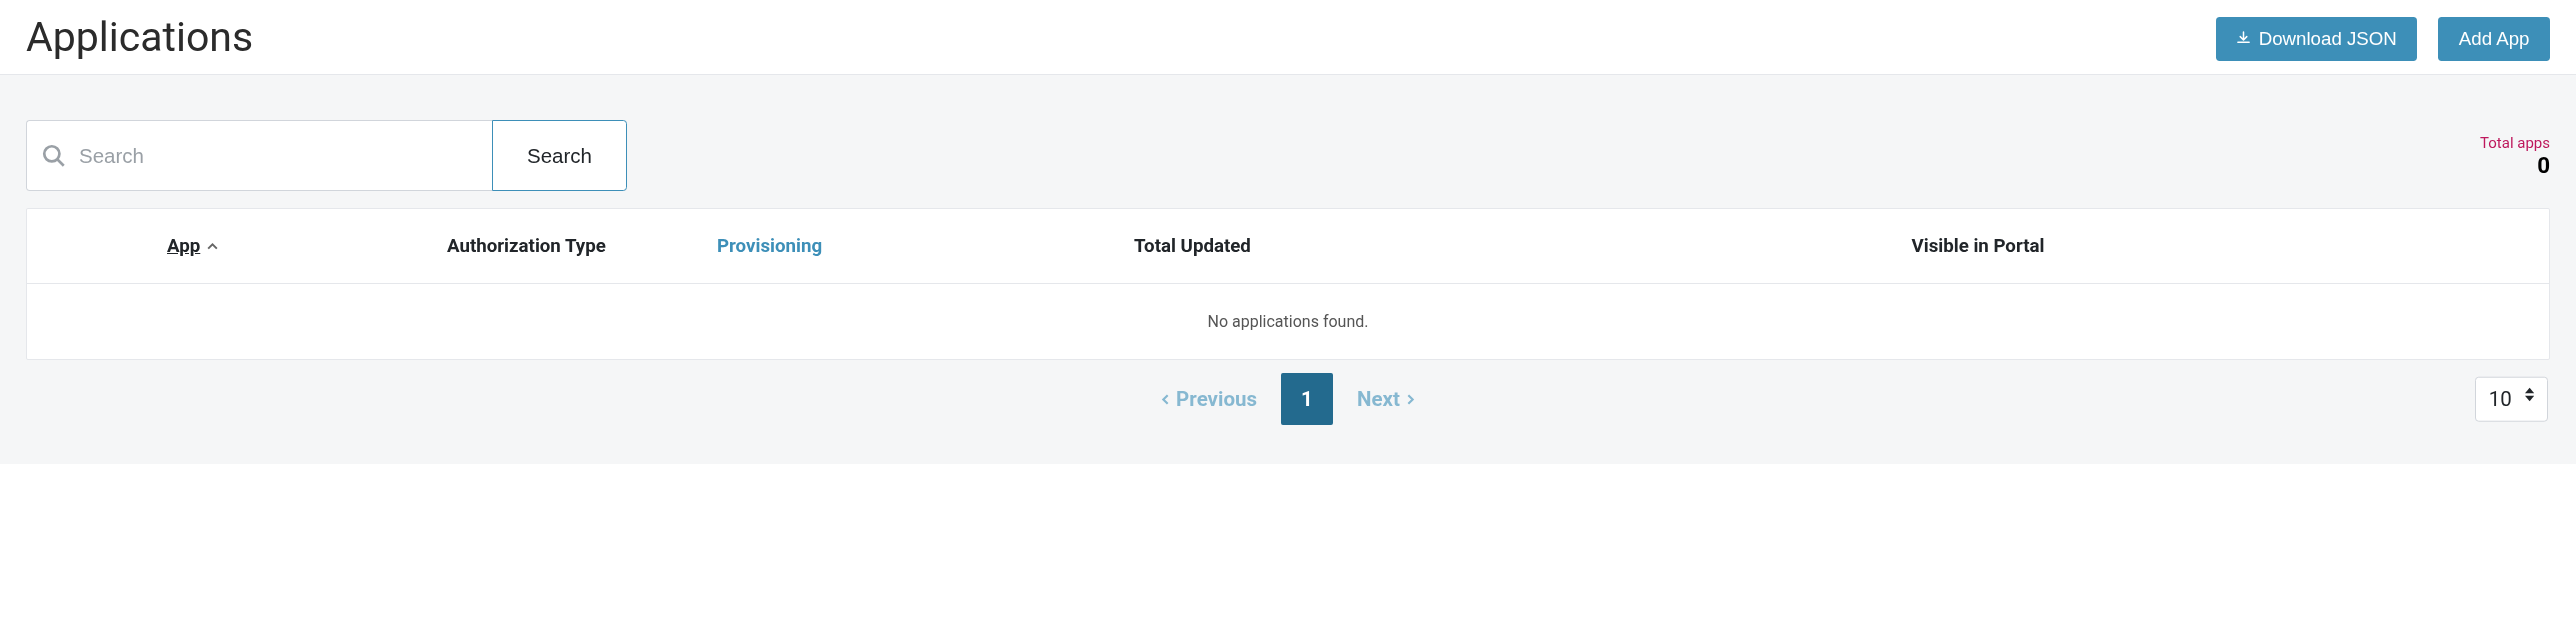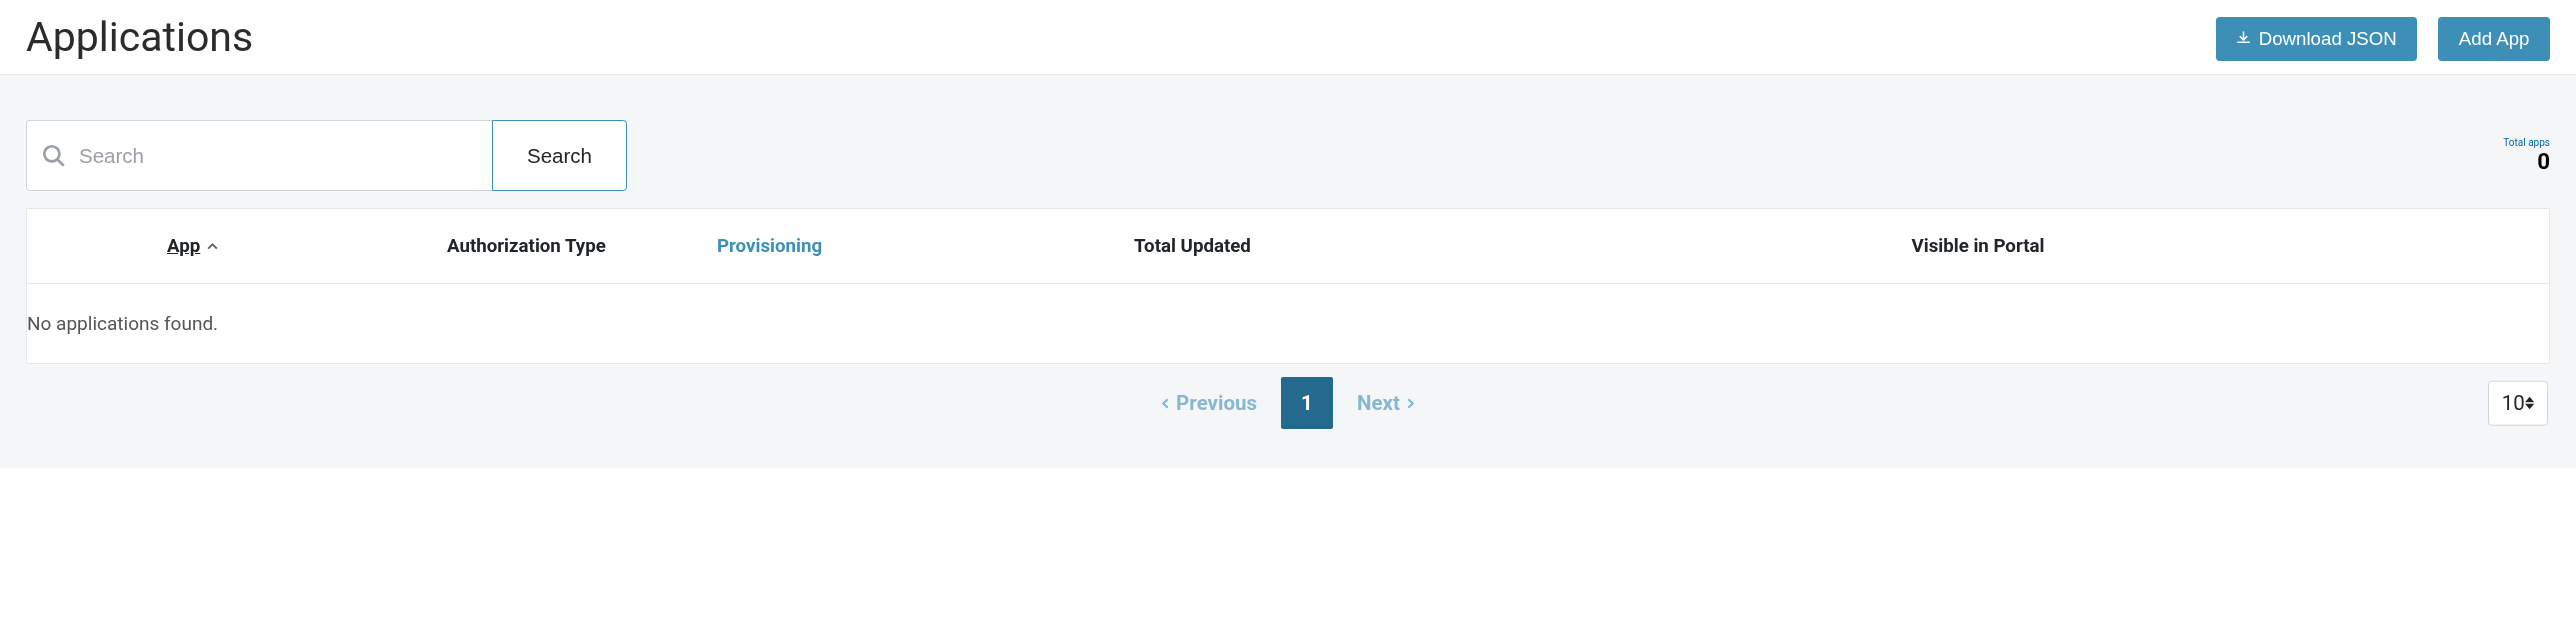--- a/index.html
+++ b/index.html
@@ -90,22 +90,22 @@
     background: #fff;
     border: 0.9px solid #3d8fb8;
     border-radius: 0 3.7px 3.7px 0;
     cursor: pointer;
     color: #212529;
   }
   .total-apps {
     text-align: right;
   }
   .total-apps-label {
-    font-size: 10px;
-    color: #0369a1;
+    font-size: 15px;
+    color: #be185d;
   }
   .total-apps-count {
     font-size: 22.4px;
     font-weight: 700;
     color: #000;
   }
   .table-container {
     background: #fff;
     border: 0.9px solid #e5e7eb;
     border-radius: 1.9px;
@@ -147,23 +147,23 @@
   }
   .col-visible {
     flex: 1;
     text-align: center;
   }
   .sort-caret {
     color: #666;
     display: inline-flex;
   }
   .empty-row {
-    text-align: left;
+    text-align: center;
     padding: 28px 0;
-    font-size: 19px;
+    font-size: 16px;
     color: #555;
   }
   .footer-row {
     display: flex;
     align-items: center;
     padding: 13px 0;
     position: relative;
   }
   .pagination {
     display: flex;
@@ -195,21 +195,22 @@
   .page-size {
     position: absolute;
     right: 1.9px;
     top: 50%;
     transform: translateY(-50%);
     border: 0.9px solid #d1d5db;
     border-radius: 3.7px;
     background: #fff;
     padding: 9.3px 13px;
     display: flex;
-    align-items: center;
+    align-items: flex-start;
+    gap: 13px;
     font-size: 20.5px;
   }
   .stepper-arrows {
     display: flex;
     flex-direction: column;
     line-height: 0;
   }
 </style>
 </head>
 <body>

